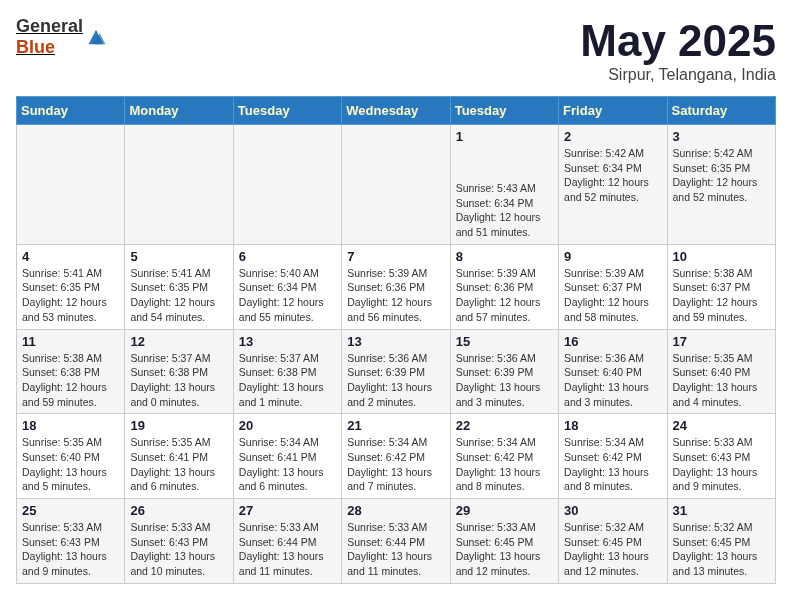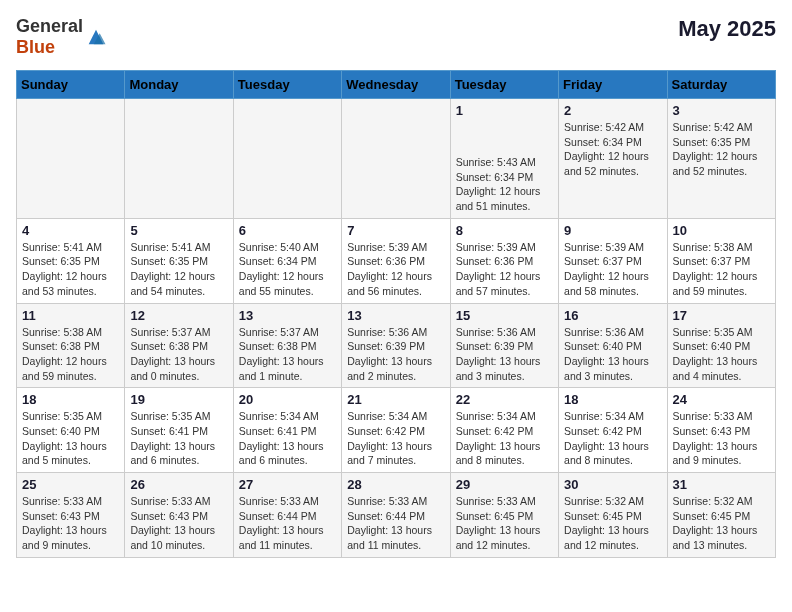--- a/index.html
+++ b/index.html
@@ -20,48 +20,49 @@
       align-items: flex-start;
       margin-bottom: 12px;
     }
     .logo {
       display: flex;
       align-items: center;
     }
     .logo-text {
       font-size: 18px;
       font-weight: bold;
+      text-decoration: underline;
     }
     .logo-general { color: #333; }
     .logo-blue { color: #c2410c; }
     .logo-icon {
       width: 22px;
       height: 22px;
       margin-left: 2px;
     }
     .title-block {
       text-align: right;
     }
     .calendar-title {
-      font-size: 22px;
+      font-size: 44px;
       color: #1a1a2e;
       font-weight: bold;
     }
     .calendar-subtitle {
       font-size: 16px;
       color: #444;
     }
     table {
       width: 100%;
       border-collapse: collapse;
       font-size: 11px;
     }
     thead tr th {
       background-color: #2878c0;
-      color: #000000;
+      color: #fef9c3;
       padding: 6px 4px;
       text-align: left;
       font-size: 13px;
       font-weight: bold;
       border: 1px solid #5599cc;
     }
     tbody tr td {
       border: 1px solid #ccc;
       vertical-align: top;
       padding: 4px 5px;
@@ -102,20 +103,21 @@
         <span class="logo-general">General</span><br>
         <span class="logo-blue">Blue</span>
       </span>
       <svg class="logo-icon" viewBox="0 0 30 30">
         <polygon points="5,25 15,5 25,25" fill="#2878c0"></polygon>
         <polygon points="12,25 20,10 28,25" fill="#1a6fa8" opacity="0.7"></polygon>
       </svg>
     </div>
     <div class="title-block">
       <div class="calendar-title">May 2025</div>
+      <div class="calendar-subtitle">Sirpur, Telangana, India</div>
     </div>
   </div>
 
   <table>
     <thead>
       <tr>
       <th>Sunday</th>
           <th>Monday</th>
           <th>Tuesday</th>
           <th>Wednesday</th>

